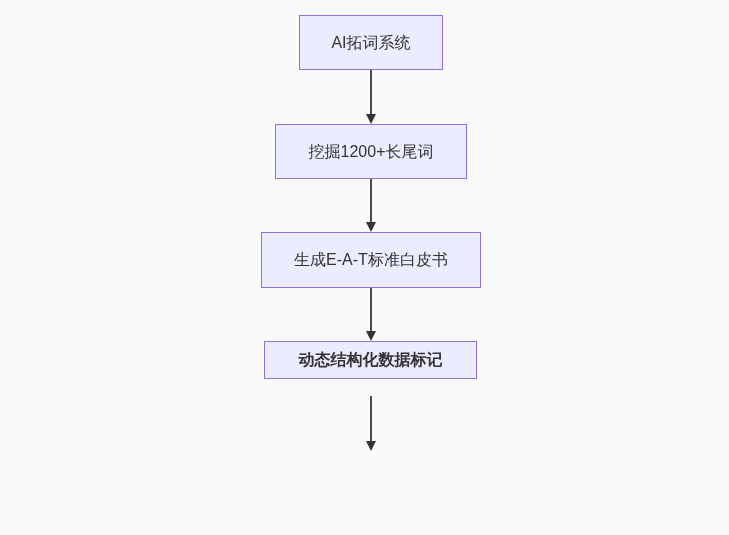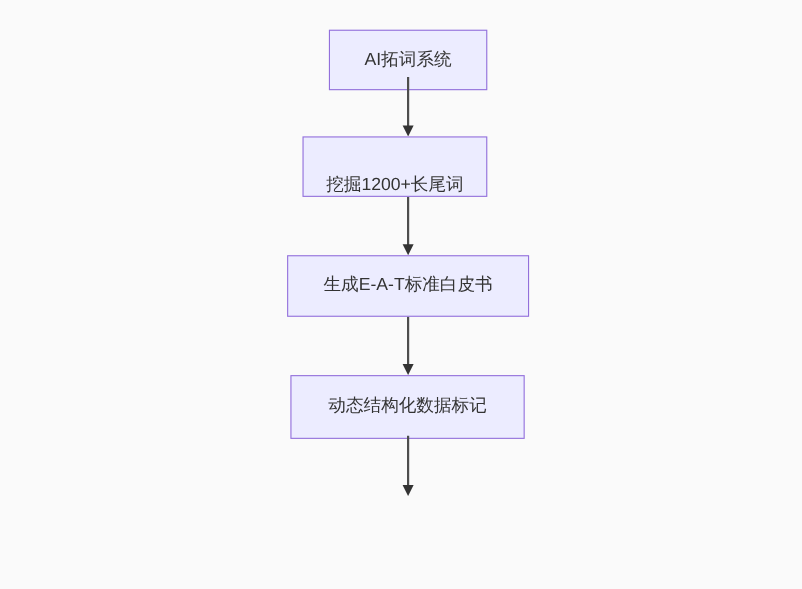--- a/index.html
+++ b/index.html
@@ -44,48 +44,48 @@
   }
   .arrow polygon {
     fill: var(--arrow-head, #333333);
   }
 </style>
 </head>
 <body>
 
 <div class="canvas">
 
-  <div class="node" style="left:299px; top:15px; width:144px; height:55px;margin-top:12px;">
+  <div class="node" style="left:299px; top:15px; width:144px; height:55px;">
     <span class="node-label">AI拓词系统</span>
   </div>
 
   <svg class="arrow" style="left:364px; top:70px;" width="14" height="54" viewBox="0 0 14 54">
     <line x1="7" y1="0" x2="7" y2="45"></line>
     <polygon points="7,54 2,44 12,44"></polygon>
   </svg>
 
-  <div class="node" style="left:275px; top:124px; width:168px; height:55px;align-items:flex-end;">
+  <div class="node" style="left:275px; top:124px; width:192px; height:55px;">
     <span class="node-label">挖掘1200+长尾词</span>
   </div>
 
   <svg class="arrow" style="left:364px; top:179px;" width="14" height="53" viewBox="0 0 14 53">
     <line x1="7" y1="0" x2="7" y2="44"></line>
     <polygon points="7,53 2,43 12,43"></polygon>
   </svg>
 
   <div class="node" style="left:261px; top:232px; width:220px; height:56px;">
     <span class="node-label">生成E-A-T标准白皮书</span>
   </div>
 
   <svg class="arrow" style="left:364px; top:288px;" width="14" height="53" viewBox="0 0 14 53">
     <line x1="7" y1="0" x2="7" y2="44"></line>
     <polygon points="7,53 2,43 12,43"></polygon>
   </svg>
 
-  <div class="node" style="left:264px; top:341px; width:213px; height:58px;">
+  <div class="node" style="left:264px; top:341px; width:213px; height:38px;font-weight:bold;">
     <span class="node-label">动态结构化数据标记</span>
   </div>
 
   <svg class="arrow" style="left:364px; top:396px;" width="14" height="55" viewBox="0 0 14 55">
     <line x1="7" y1="0" x2="7" y2="46"></line>
     <polygon points="7,55 2,45 12,45"></polygon>
   </svg>
 
 
 </div>

